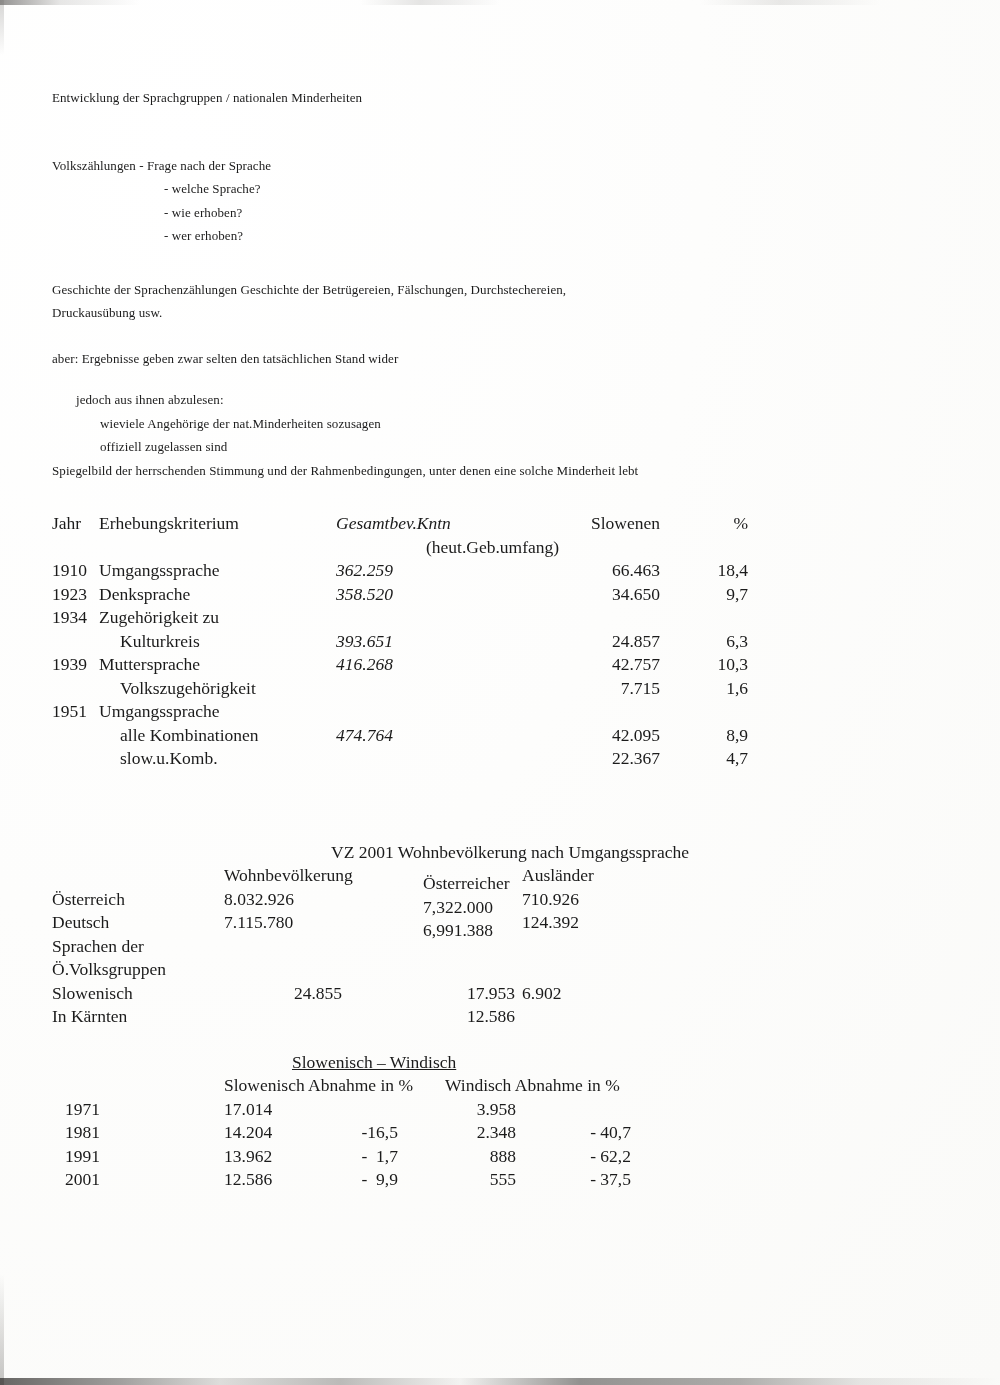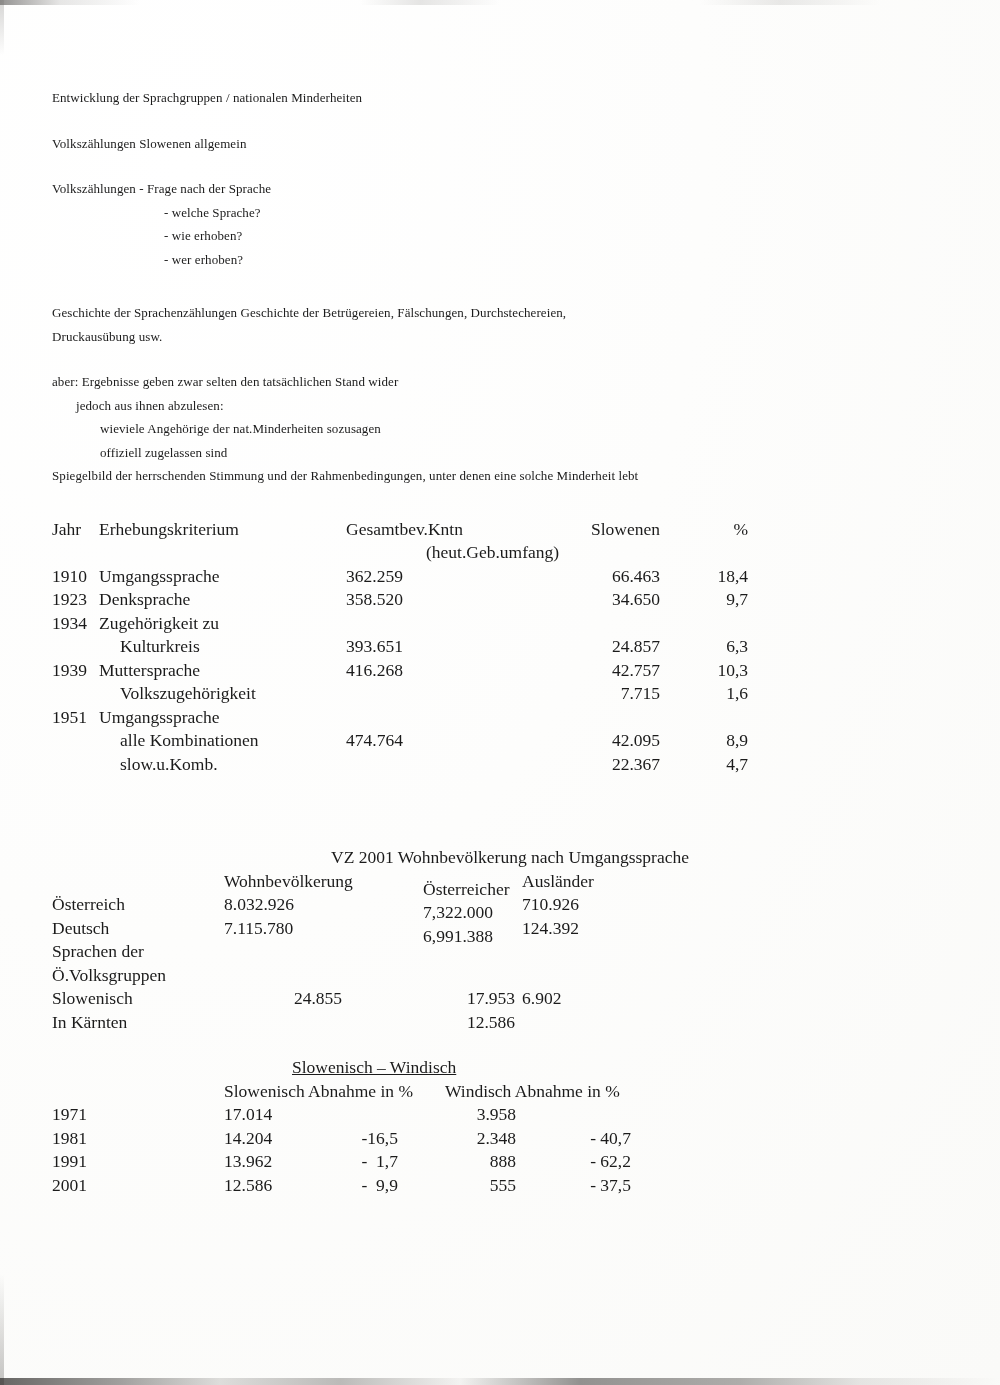--- a/index.html
+++ b/index.html
@@ -46,54 +46,54 @@
   }
   .ln{
     font-size:13px;
     line-height:23.5px;
     white-space:pre;
     letter-spacing:.08px;
   }
   .gap-md{height:22px;}
   .gap-lg{height:30px;}
   .gap-xxl{height:70px;}
-  .ind1{padding-left:24px;}
+  .ind1{padding-left:24px;margin-top:18px;}
   .ind2{padding-left:48px;}
   .ind3{padding-left:112px;}
 
   
   .trow{
     font-size:17.5px;
     line-height:23.5px;
     white-space:pre;
     display:block;
     position:relative;
     height:23.5px;
   }
   .cell{position:absolute;top:0;white-space:pre;}
 
   
   .t1 .c-year {left:0px;}
   .t1 .c-crit {left:47px;}
-  .t1 .c-total{left:294px;}
+  .t1 .c-total{left:284px;font-style:italic;}
   .t1 .c-slov {left:530px;text-align:right;width:78px;}
   .t1 .c-pct  {left:650px;text-align:right;width:46px;}
   .t1 .c-sub  {left:374px;}
 
   
   .t2 .c-label{left:0px;}
   .t2 .c-a{left:172px;}
   .t2 .c-b{left:371px;margin-top:8px;}
   .t2 .c-c{left:470px;}
   .t2 .c-a-r{left:172px;width:118px;text-align:right;}
   .t2 .c-b-r{left:371px;width:92px;text-align:right;}
   .t2 .c-c-r{left:470px;width:92px;text-align:left;}
 
   
-  .t3 .c-year{left:0px;}
+  .t3 .c-year{left:13px;}
   .t3 .c-sl  {left:172px;width:82px;}
   .t3 .c-slp {left:280px;width:66px;text-align:right;}
   .t3 .c-wi  {left:390px;width:74px;text-align:right;}
   .t3 .c-wip {left:505px;width:74px;text-align:right;}
   .t3 .c-head-title{left:240px;text-decoration:underline;}
   .t3 .c-head-a{left:172px;}
   .t3 .c-head-b{left:393px;}
 
   .blocktitle{font-size:17.5px;line-height:23.5px;white-space:pre;text-align:center;}
 </style>
@@ -102,21 +102,20 @@
 
 <div id="page">
   <div id="scan-edge-top"></div>
   <div id="scan-edge-left"></div>
   <div id="scan-edge-bottom"></div>
 
   <div id="content">
 
     <div class="ln">Entwicklung der Sprachgruppen / nationalen Minderheiten</div>
     <div class="gap-md"></div>
-    <div class="ln">Volkszählungen Slowenen allgemein</div>
     <div class="gap-md"></div>
     <div class="ln">Volkszählungen - Frage nach der Sprache</div>
     <div class="ln ind3">- welche Sprache?</div>
     <div class="ln ind3">- wie erhoben?</div>
     <div class="ln ind3">- wer erhoben?</div>
 
     <div class="gap-lg"></div>
     <div class="ln">Geschichte der Sprachenzählungen Geschichte der Betrügereien, Fälschungen, Durchstechereien,</div>
     <div class="ln">Druckausübung usw.</div>
 

